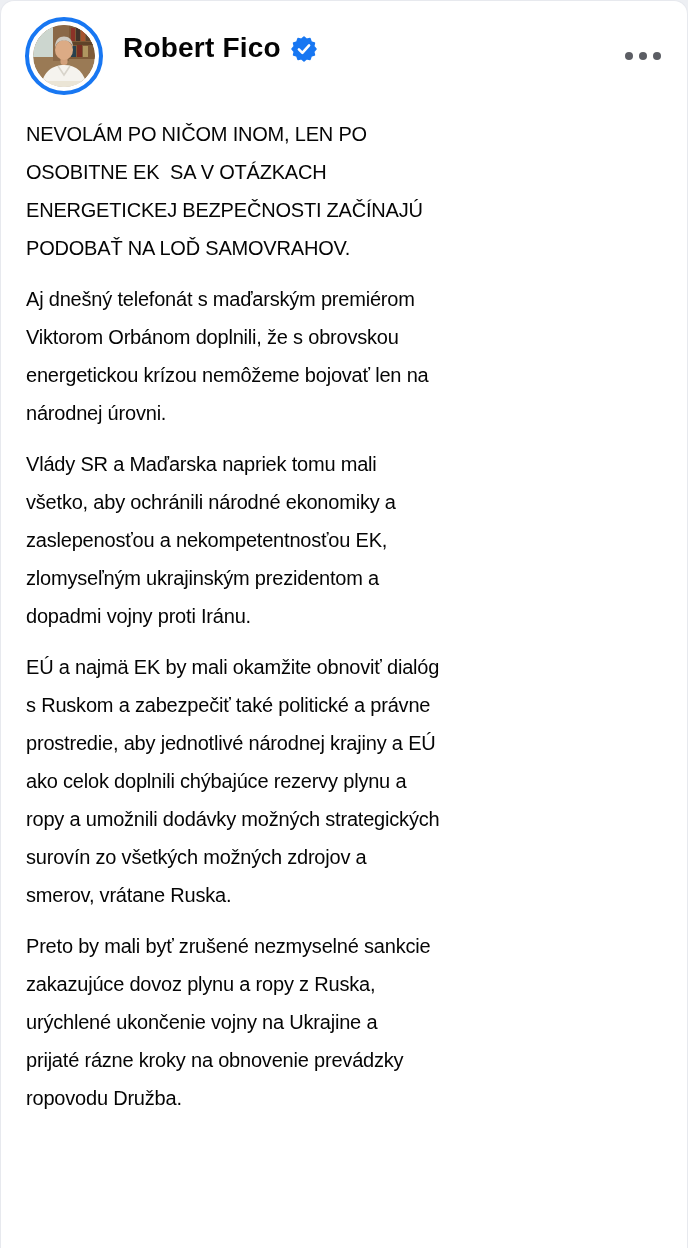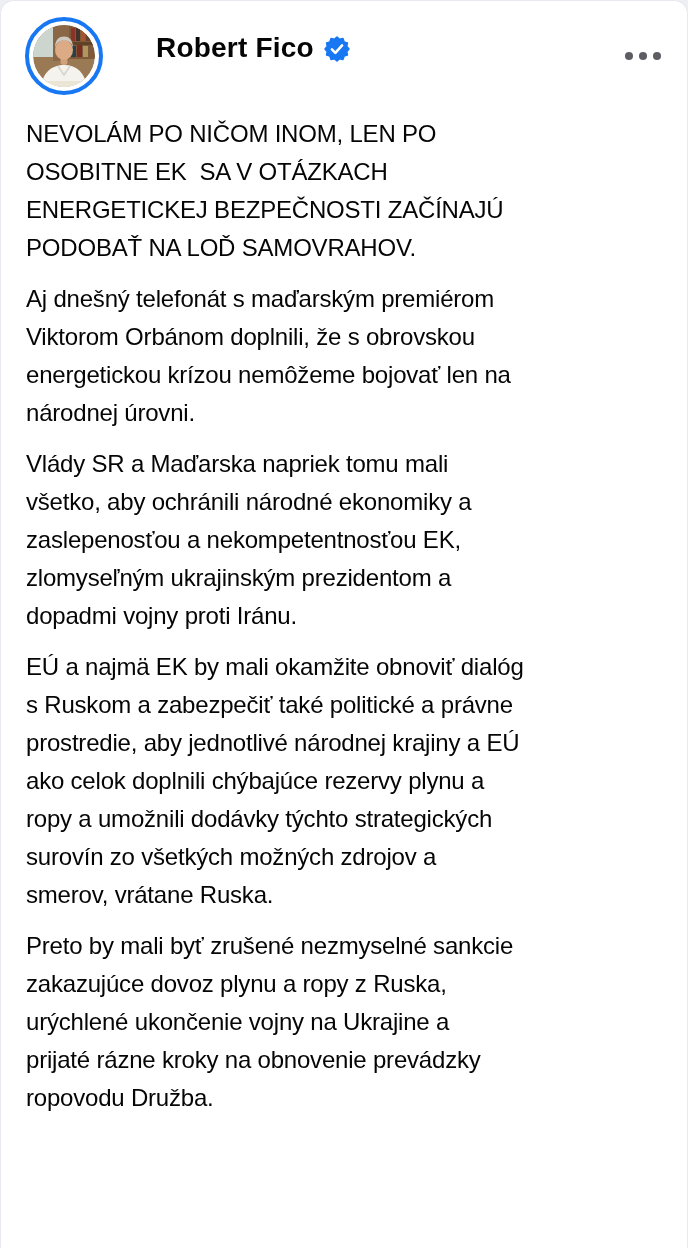--- a/index.html
+++ b/index.html
@@ -20,21 +20,20 @@
     background: #ffffff;
     border: 1px solid #e7e9ee;
     border-bottom: none;
     border-radius: 14px 14px 0 0;
     overflow: hidden;
   }
   .header {
     display: flex;
     align-items: flex-start;
     padding: 16px 24px 0 24px;
-    gap: 33px;
   }
   .avatar-ring {
     box-sizing: border-box;
     width: 78px;
     height: 78px;
     border-radius: 50%;
     border: 4.5px solid var(--accent, #1877f2);
     background: #ffffff;
     display: flex;
     align-items: center;
@@ -83,21 +82,21 @@
     background: var(--icon-gray, #5c5e64);
   }
   .post-body {
     padding: 20px 24px 0 25px;
   }
   .post-paragraph {
     margin: 0 0 13px 0;
   }
   .post-line {
     display: block;
-    font-size: 24px;
+    font-size: 20px;
     line-height: 38px;
     color: #050505;
     letter-spacing: -0.2px;
     white-space: pre-wrap;
   }
 </style>
 </head>
 <body>
 
 <div class="card">
@@ -168,21 +167,21 @@
         <span class="post-line">všetko, aby ochránili národné ekonomiky a</span>
         <span class="post-line">zaslepenosťou a nekompetentnosťou EK,</span>
         <span class="post-line">zlomyseľným ukrajinským prezidentom a</span>
         <span class="post-line">dopadmi vojny proti Iránu.</span>
       </p>
       <p class="post-paragraph">
         <span class="post-line">EÚ a najmä EK by mali okamžite obnoviť dialóg</span>
         <span class="post-line">s Ruskom a zabezpečiť také politické a právne</span>
         <span class="post-line">prostredie, aby jednotlivé národnej krajiny a EÚ</span>
         <span class="post-line">ako celok doplnili chýbajúce rezervy plynu a</span>
-        <span class="post-line">ropy a umožnili dodávky týchto strategických</span>
+        <span class="post-line">ropy a umožnili dodávky možných strategických</span>
         <span class="post-line">surovín zo všetkých možných zdrojov a</span>
         <span class="post-line">smerov, vrátane Ruska.</span>
       </p>
       <p class="post-paragraph">
         <span class="post-line">Preto by mali byť zrušené nezmyselné sankcie</span>
         <span class="post-line">zakazujúce dovoz plynu a ropy z Ruska,</span>
         <span class="post-line">urýchlené ukončenie vojny na Ukrajine a</span>
         <span class="post-line">prijaté rázne kroky na obnovenie prevádzky</span>
         <span class="post-line">ropovodu Družba.</span>
       </p>

